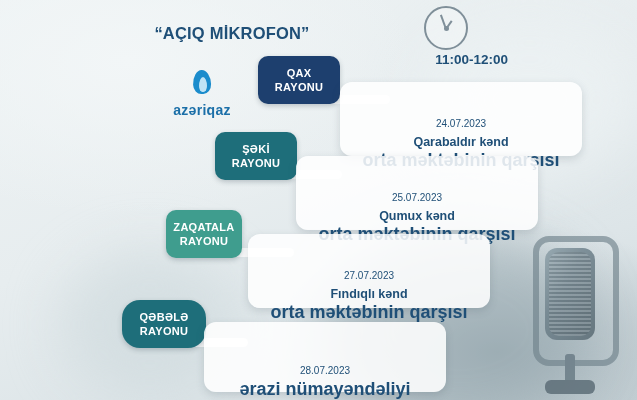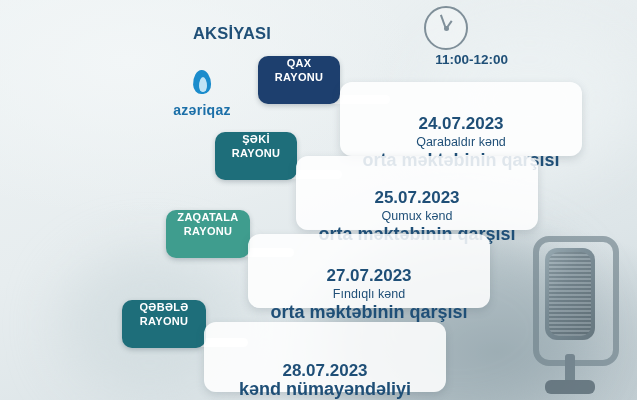--- a/index.html
+++ b/index.html
@@ -54,34 +54,34 @@
     background:#1b8ccc;border-radius:50% 50% 45% 45%/60% 60% 40% 40%;transform:rotate(-2deg);}
   .logo .flame:after{content:"";position:absolute;left:10px;top:9px;width:8px;height:15px;
     background:#bfe3f5;border-radius:50% 50% 45% 45%/60% 60% 40% 40%;}
   .logo .word{color:#1b6fa8;font-size:14px;font-weight:bold;letter-spacing:.3px;}
 
   
   .row{position:absolute;}
   .tag{
     position:absolute;border-radius:10px;color:#ffffff;font-weight:bold;
     font-size:11px;line-height:14px;letter-spacing:.3px;text-align:center;
-    display:flex;flex-direction:column;justify-content:flex-start;align-items:center;
+    display:flex;flex-direction:column;justify-content:center;align-items:center;
     box-shadow:0 2px 5px rgba(40,60,70,.25);
   }
   .tag .l1{display:block;}
   .tag .l2{display:block;}
   .card{
     position:absolute;background:rgba(255,255,255,.86);border-radius:12px;
     box-shadow:0 3px 9px rgba(60,80,90,.18);
     color:#1f4f77;text-align:center;
     display:flex;flex-direction:column;justify-content:center;
     padding:6px 10px;box-sizing:border-box;
   }
-  .card .date{font-weight:bold;font-size:17px;line-height:19px;margin-top:44px;}
-  .card .l1{font-weight:normal;font-size:12.5px;line-height:18px;}
+  .card .date{font-weight:normal;font-size:10px;line-height:19px;margin-top:44px;}
+  .card .l1{font-weight:bold;font-size:12.5px;line-height:18px;}
   .card .l2{font-weight:bold;font-size:18px;line-height:18px;}
   .connector{position:absolute;height:9px;border-radius:5px;background:#ffffff;opacity:.9;}
 </style>
 </head>
 <body>
 
 <div id="poster">
 
   <div class="blob b1"></div>
   <div class="blob b2"></div>
@@ -96,21 +96,21 @@
   </div>
 
   <div class="clock">
     <div class="face"></div>
     <div class="hh"></div>
     <div class="mm"></div>
     <div class="pin"></div>
   </div>
 
   <div class="title">
-    <div>AKSİYASI</div>
+    <div>“AÇIQ MİKROFON”</div>
   </div>
 
   <div class="time">11:00-12:00</div>
 
   <div class="logo">
     <div class="flame"></div>
     <div class="word">azəriqaz</div>
   </div>
 
   <div class="row">
@@ -134,36 +134,36 @@
     </div>
     <div class="card" style="left:296px;top:156px;width:242px;height:74px;">
       <div class="date">25.07.2023</div>
       <div class="l1">Qumux kənd</div>
       <div class="l2">orta məktəbinin qarşısı</div>
     </div>
   </div>
 
   <div class="row">
     <div class="connector" style="left:214px;top:248px;width:80px;"></div>
-    <div class="tag" style="left:166px;top:210px;width:84px;height:48px;background:#3f9d8e;">
+    <div class="tag" style="left:166px;top:210px;width:76px;height:48px;background:#3f9d8e;">
       <span class="l1">ZAQATALA</span>
       <span class="l2">RAYONU</span>
     </div>
     <div class="card" style="left:248px;top:234px;width:242px;height:74px;">
       <div class="date">27.07.2023</div>
       <div class="l1">Fındıqlı kənd</div>
       <div class="l2">orta məktəbinin qarşısı</div>
     </div>
   </div>
 
   <div class="row">
     <div class="connector" style="left:172px;top:338px;width:76px;"></div>
-    <div class="tag" style="left:122px;top:300px;width:84px;height:48px;background:#1e6e7a;">
+    <div class="tag" style="left:122px;top:300px;width:84px;height:48px;background:#1e6e7a;border-radius:18px;">
       <span class="l1">QƏBƏLƏ</span>
       <span class="l2">RAYONU</span>
     </div>
     <div class="card" style="left:204px;top:322px;width:242px;height:70px;">
       <div class="date">28.07.2023</div>
-      <div class="l2">kənd nümayəndəliyi</div>
+      <div class="l2">ərazi nümayəndəliyi</div>
     </div>
   </div>
 
 </div>
 
 </body></html>

